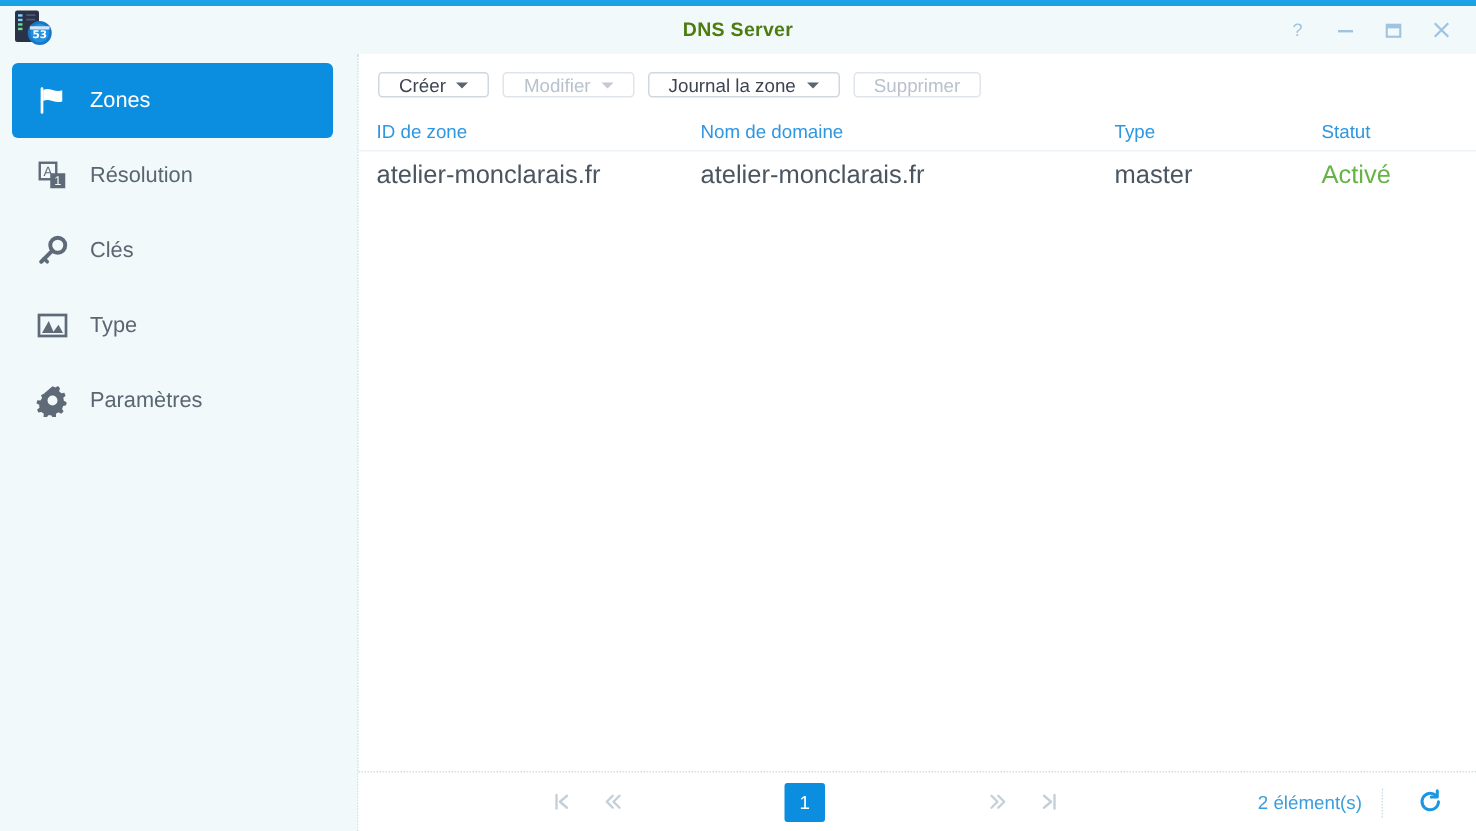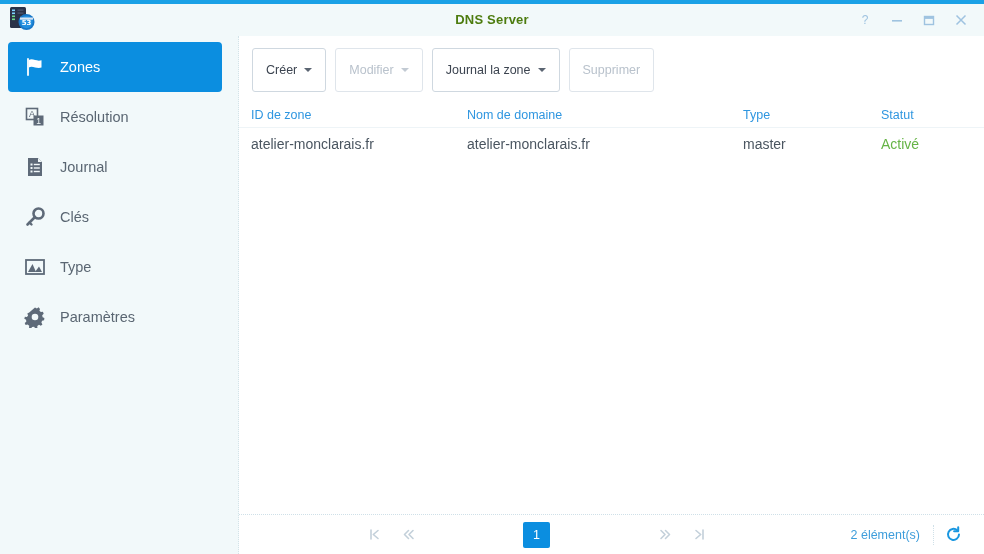--- a/index.html
+++ b/index.html
@@ -128,21 +128,21 @@
 
   .toolbar {
     flex: 0 0 auto;
     padding: 12px 0 10px 13px;
     display: flex;
     align-items: center;
     gap: 9px;
   }
 
   .tbtn {
-    height: 44px;
+    height: 17px;
     border: 1px solid #cfd8e0;
     border-radius: 3px;
     background: #ffffff;
     font-family: "Liberation Sans", sans-serif;
     font-size: 12.5px;
     color: #3c4450;
     padding: 3px 13px;
     display: inline-flex;
     align-items: center;
     gap: 7px;
@@ -173,21 +173,21 @@
     height: 26px;
     font-size: 12.5px;
     color: #2f96e0;
     border-bottom: 1px solid #eef4f7;
     padding-left: 12px;
   }
   .grid-row {
     display: flex;
     align-items: center;
     height: 31px;
-    font-size: 14px;
+    font-size: 17px;
     color: #4a5560;
     padding-left: 12px;
   }
   .c-id     { width: 216px; flex: 0 0 216px; }
   .c-domain { width: 276px; flex: 0 0 276px; }
   .c-type   { width: 138px; flex: 0 0 138px; }
   .c-status { width: 85px;  flex: 0 0 85px; }
   .status-on { color: #66b446; }
 
   
@@ -221,21 +221,21 @@
     display: flex;
     align-items: center;
     justify-content: center;
     border-radius: 2px;
   }
   .footer-right {
     position: absolute;
     right: 12px;
     display: flex;
     align-items: center;
-    gap: 0;
+    gap: 12px;
   }
   .item-count {
     font-size: 12.5px;
     color: #3d9ddb;
     padding-right: 13px;
     border-right: 1px dotted #cfe0e8;
     line-height: 20px;
   }
   .refresh-btn {
     width: 38px; height: 26px;
@@ -314,35 +314,20 @@
           <svg width="22" height="22" viewBox="0 0 22 22">
             <rect x="2.5" y="2.5" width="11" height="11" fill="none" stroke="#5e6a78" stroke-width="1.6"></rect>
             <text x="8" y="11.2" font-family="Liberation Sans, sans-serif" font-size="9" fill="#5e6a78" text-anchor="middle">A</text>
             <rect x="9.5" y="9.5" width="10" height="10" fill="#5e6a78"></rect>
             <text x="14.5" y="17.6" font-family="Liberation Sans, sans-serif" font-size="8.5" fill="#f2f9fa" text-anchor="middle">1</text>
           </svg>
         </span>
         <span class="nav-label">Résolution</span>
       </div>
 
-      <div class="nav-item">
-        <span class="nav-icon">
-          <svg width="22" height="22" viewBox="0 0 22 22">
-            <path d="M4 2 H14 L18 6 V20 H4 Z" fill="#5e6a78"></path>
-            <path d="M14 2 L18 6 H14 Z" fill="#f2f9fa"></path>
-            <rect x="6.5" y="7.5" width="2" height="2" fill="#f2f9fa"></rect>
-            <rect x="9.8" y="7.8" width="6" height="1.4" fill="#f2f9fa"></rect>
-            <rect x="6.5" y="11" width="2" height="2" fill="#f2f9fa"></rect>
-            <rect x="9.8" y="11.3" width="6" height="1.4" fill="#f2f9fa"></rect>
-            <rect x="6.5" y="14.5" width="2" height="2" fill="#f2f9fa"></rect>
-            <rect x="9.8" y="14.8" width="6" height="1.4" fill="#f2f9fa"></rect>
-          </svg>
-        </span>
-        <span class="nav-label">Journal</span>
-      </div>
 
       <div class="nav-item">
         <span class="nav-icon">
           <svg width="22" height="22" viewBox="0 0 22 22">
             <circle cx="14.5" cy="7.5" r="5" fill="none" stroke="#5e6a78" stroke-width="2.6"></circle>
             <path d="M11 11 L3.5 18.5" stroke="#5e6a78" stroke-width="2.6" stroke-linecap="round"></path>
             <path d="M5.5 16.5 L7.5 18.5" stroke="#5e6a78" stroke-width="2.4" stroke-linecap="round"></path>
           </svg>
         </span>
         <span class="nav-label">Clés</span>

